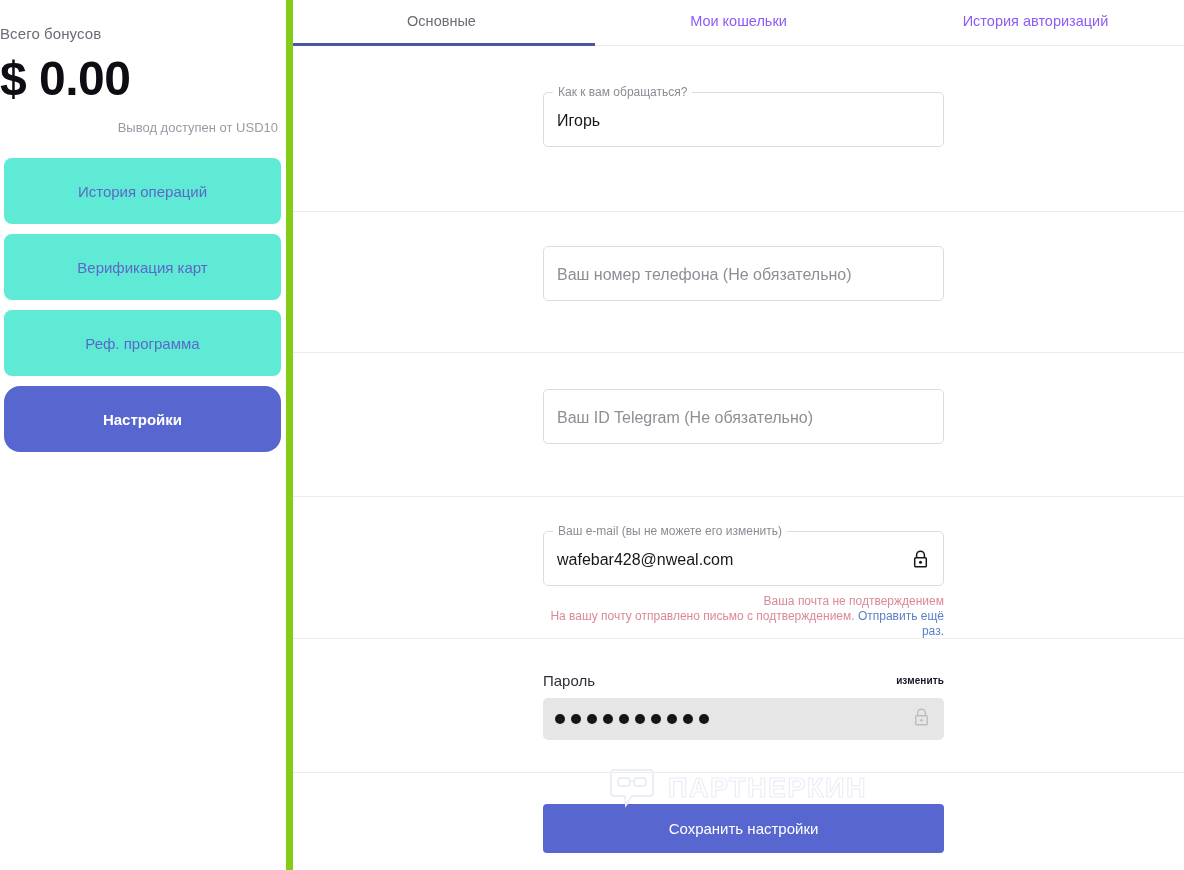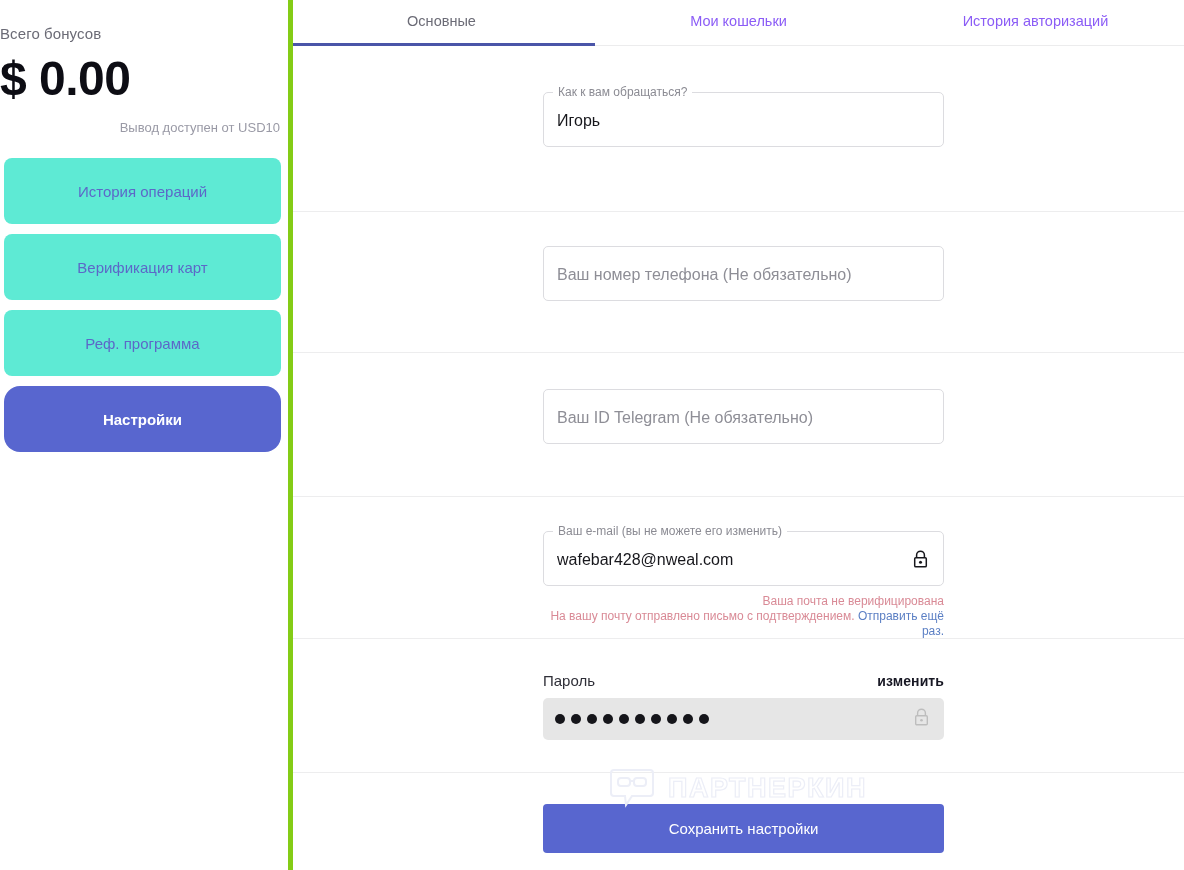--- a/index.html
+++ b/index.html
@@ -11,21 +11,21 @@
     font-family: "Liberation Sans", "DejaVu Sans", sans-serif;
     -webkit-font-smoothing: antialiased;
   }
   .page { position: relative; width: 1184px; height: 870px; background:#fff; }
 
   
   .sidebar {
     position: absolute; left: 0; top: 0;
     width: 293px; height: 870px;
     background: #ffffff;
-    border-right: 5px solid #84cc16;
+    border-right: 7px solid #84cc16;
     padding: 16px;
   }
   .bonus-label {
     position: absolute; left: 0; top: 25px;
     font-size: 15px; color: #6b6b76; letter-spacing: .1px;
   }
   .bonus-amount {
     position: absolute; left: 0; top: 55px;
     font-size: 48px; font-weight: 700; color: #0d0d14;
     letter-spacing: -0.5px; line-height: 1;
@@ -141,21 +141,21 @@
   .warn a { color: #5b7fc4; text-decoration: none; }
 
   
   .pwd-head {
     position: absolute;
     left: 250px; width: 401px;
     display: flex; align-items: center; justify-content: space-between;
   }
   .pwd-head .lbl { font-size: 15px; color: #2f2f38; }
   .pwd-head .chg {
-    font-size: 14px; font-weight: 700; color: #171723;
+    font-size: 10px; font-weight: 700; color: #171723;
     cursor: pointer; letter-spacing: .1px;
   }
   .pwd-box {
     position: absolute;
     left: 250px; width: 401px; height: 42px;
     background: #e6e6e6;
     border-radius: 5px;
   }
   .pwd-dots {
     position: absolute; left: 12px; top: 50%;
@@ -257,21 +257,21 @@
           <span class="adorn">
             <svg width="17" height="19" viewBox="0 0 17 19" fill="none" aria-hidden="true">
               <path d="M4.6 8.2V5.6a3.9 3.9 0 0 1 7.8 0v2.6" stroke="#17171c" stroke-width="1.5" fill="none"></path>
               <rect x="2.7" y="8.2" width="11.6" height="9.1" rx="1.1" stroke="#17171c" stroke-width="1.5" fill="none"></rect>
               <circle cx="8.5" cy="12.7" r="1.5" fill="#17171c"></circle>
             </svg>
           </span>
         </div>
       </div>
       <div class="warn" style="top:97px;">
-        <div>Ваша почта не верифицирована</div>
+        <div>Ваша почта не подтверждением</div>
         <div class="ln2">
           <span>На вашу почту отправлено письмо с подтверждением.</span>
           <a href="#">Отправить ещё раз.</a>
         </div>
       </div>
     </div>
 
     <div class="row" style="height:134px;">
       <div class="pwd-head" style="top:33px;">
         <span class="lbl">Пароль</span>

